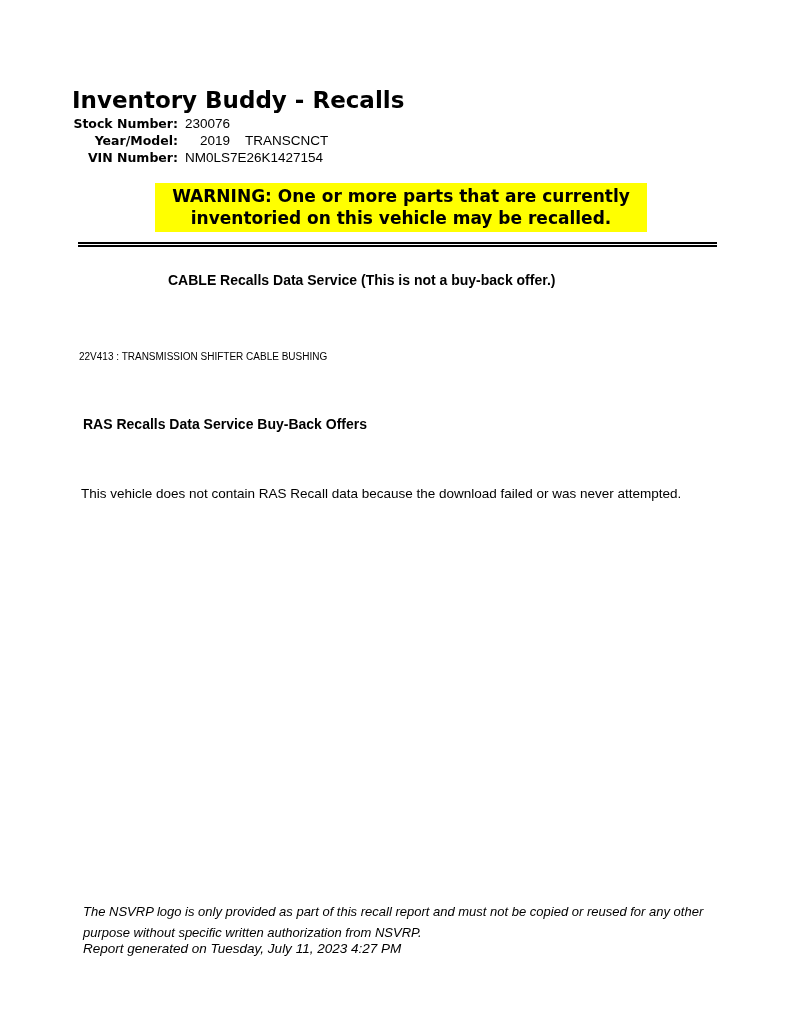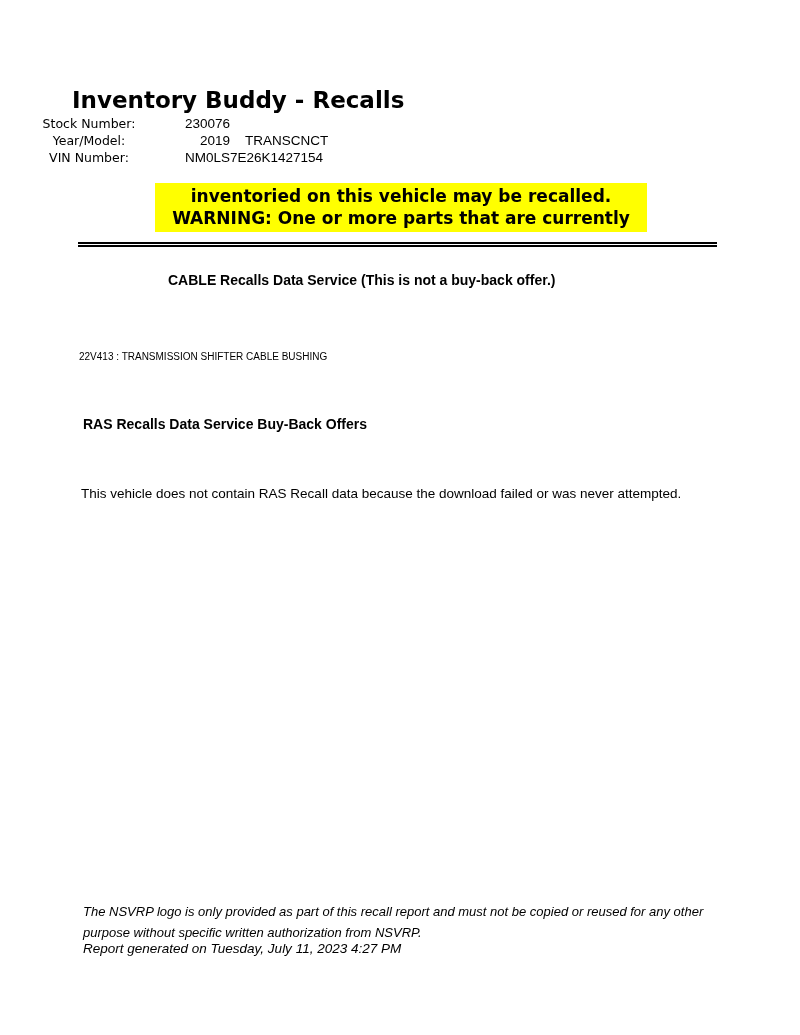--- a/index.html
+++ b/index.html
@@ -14,23 +14,23 @@
   .report-title {
     position: absolute; left: 72px; top: 87px;
     font-family: "DejaVu Sans", sans-serif;
     font-weight: bold; font-size: 23px; letter-spacing: 0px;
     white-space: nowrap;
   }
 
   .vehicle-info { position: absolute; left: 0px; top: 116px; }
   .info-row { display: flex; height: 16px; line-height: 16px; margin-bottom: 1px; }
   .info-label {
-    width: 178px; text-align: center;
+    width: 178px; text-align: right;
     font-family: "DejaVu Sans", sans-serif;
-    font-weight: normal; font-size: 12.5px;
+    font-weight: bold; font-size: 12.5px;
   }
   .info-value {
     padding-left: 7px; font-size: 13.5px;
     font-family: "Liberation Sans", sans-serif;
     white-space: nowrap;
     text-align: center;
   }
   .year-span { display: inline-block; width: 60px; }
 
   .warning-banner {
@@ -93,22 +93,22 @@
         <span class="year-span">2019</span><span>TRANSCNCT</span>
       </span>
     </div>
     <div class="info-row">
       <span class="info-label">VIN Number:</span>
       <span class="info-value">NM0LS7E26K1427154</span>
     </div>
   </div>
 
   <div class="warning-banner" style="background: rgb(255, 255, 0); color: rgb(0, 0, 0);">
+    <div>WARNING: One or more parts that are currently</div>
     <div>inventoried on this vehicle may be recalled.</div>
-    <div>WARNING: One or more parts that are currently</div>
   </div>
 
   <div class="rule"></div>
 
   <div class="nsvrp-heading">CABLE Recalls Data Service (This is not a buy-back offer.)</div>
 
 
   <div class="recall-line">22V413 : TRANSMISSION SHIFTER CABLE BUSHING</div>
 
   <div class="ras-heading">RAS Recalls Data Service Buy-Back Offers</div>

